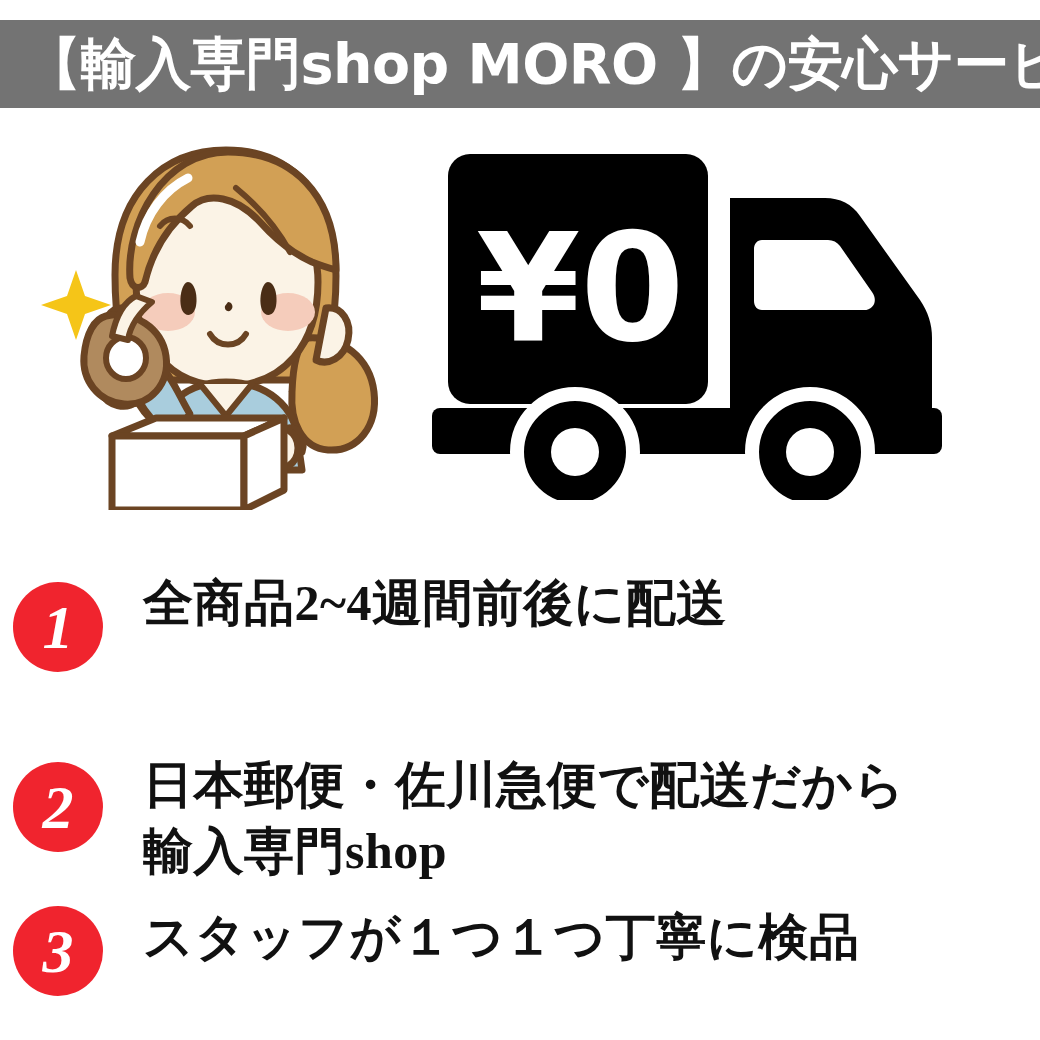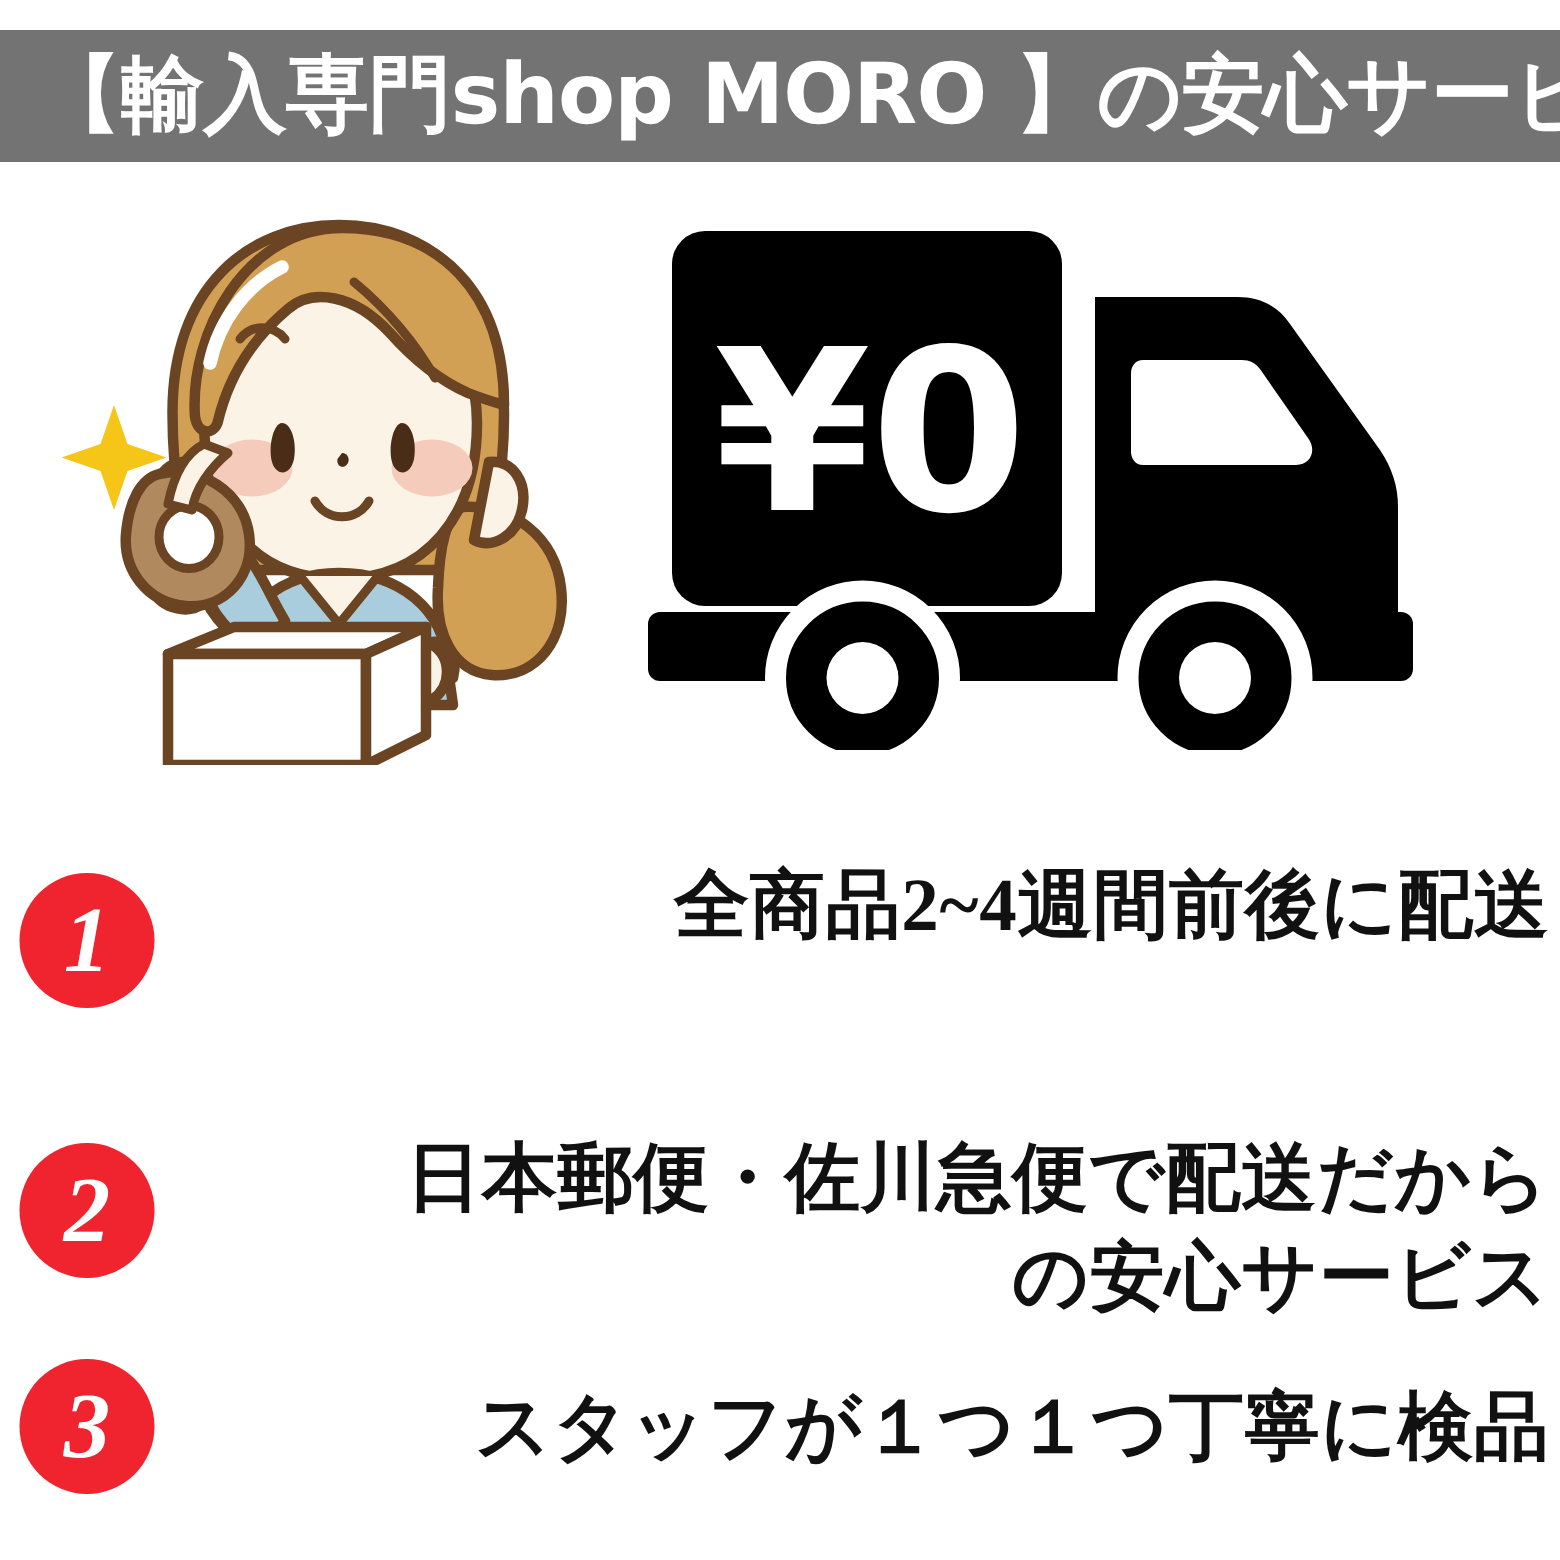--- a/index.html
+++ b/index.html
@@ -107,25 +107,24 @@
   .item-text {
     position: absolute;
     left: 143px;
     width: 890px;
     color: #111111;
     font-family: "Liberation Serif", "DejaVu Serif", serif;
     font-weight: 700;
     font-size: 50px;
     line-height: 66px;
     letter-spacing: 0.5px;
-    text-align: right;
   }
   .item-1 .item-text { top: 0px; }
   .item-2 .item-text { top: 0px; }
-  .item-3 .item-text { top: 20px; }
+  .item-3 .item-text { top: 6px; }
   .item-text .l2 { display: block; }
   .item-1 .item-text .l2 { padding-left: 22px; }
 </style>
 </head>
 <body>
 
 <div class="banner">
   <div class="banner-title">【輸入専門shop MORO 】の安心サービス</div>
 </div>
 
@@ -233,21 +232,21 @@
     <div class="badge">1</div>
     <div class="item-text">
       <span class="l1">全商品2~4週間前後に配送</span>
     </div>
   </div>
 
   <div class="list-item item-2">
     <div class="badge">2</div>
     <div class="item-text">
       <span class="l1">日本郵便・佐川急便で配送だから</span>
-      <span class="l2">の安心サービス</span>
+      <span class="l2">輸入専門shop</span>
     </div>
   </div>
 
   <div class="list-item item-3">
     <div class="badge">3</div>
     <div class="item-text">
       <span class="l1">スタッフが１つ１つ丁寧に検品</span>
     </div>
   </div>
 

